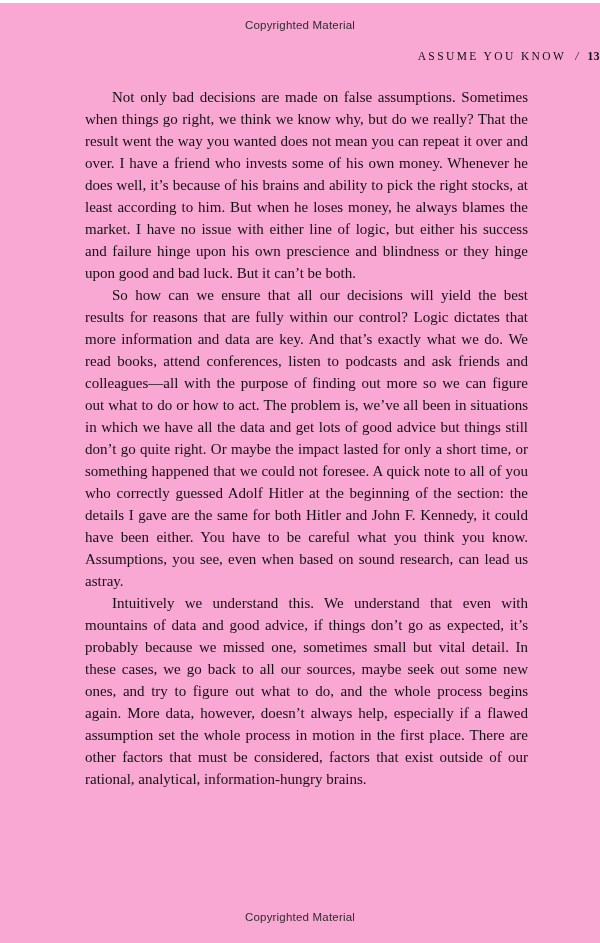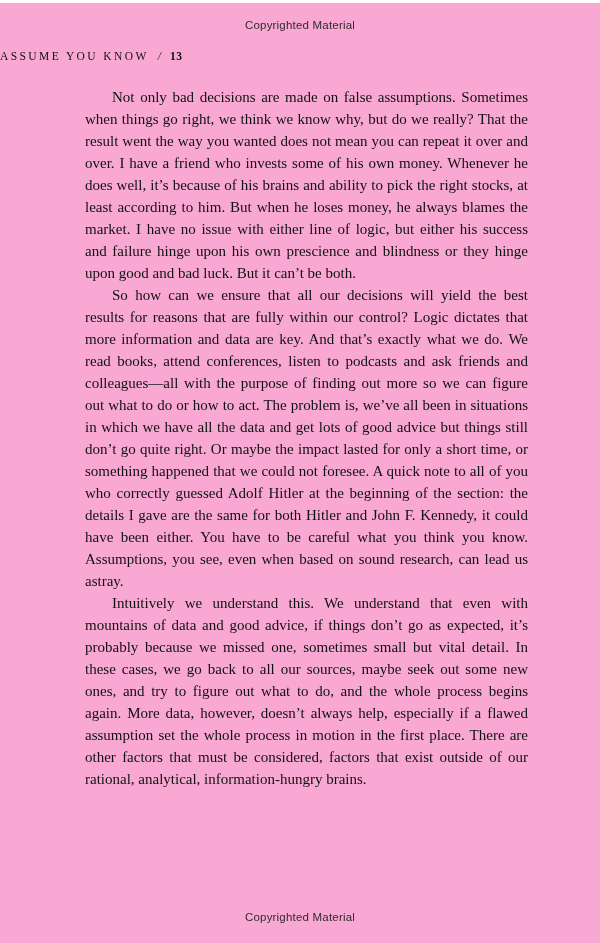--- a/index.html
+++ b/index.html
@@ -27,21 +27,21 @@
       letter-spacing: 0.2px;
       color: #2d2d2d;
     }
     .copyright.top { top: 16px; }
     .copyright.bottom { top: 908px; }
     .running-head {
       position: absolute;
       top: 47px;
       left: 0;
       width: 100%;
-      text-align: left;
+      text-align: right;
       font-family: "Liberation Serif", serif;
       font-size: 11.5px;
       letter-spacing: 2.4px;
       color: #111111;
       white-space: nowrap;
     }
     .running-head .sep {
       margin: 0 9px;
       font-style: italic;
       letter-spacing: 0;

